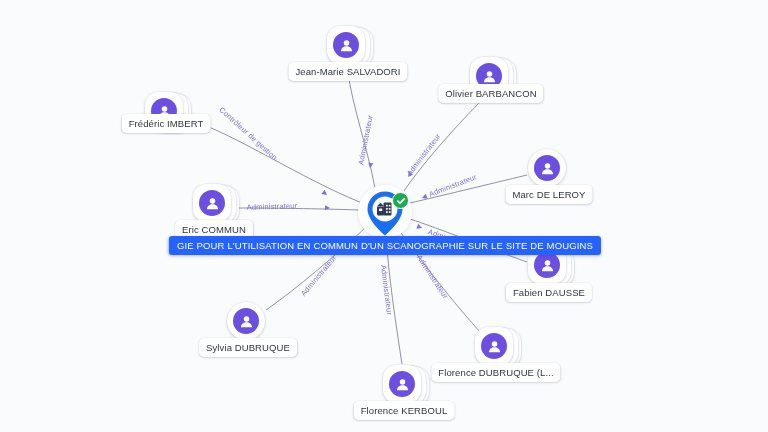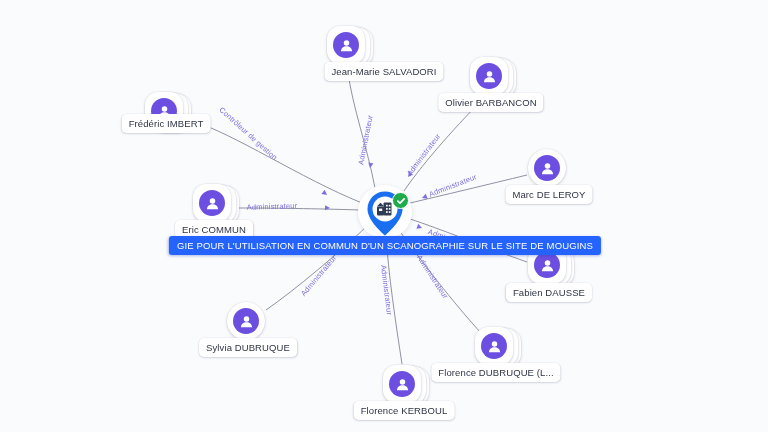--- a/index.html
+++ b/index.html
@@ -190,36 +190,36 @@
           <div class="card l1">
             <div class="avatar" style="background: rgb(108, 79, 224);">
               <svg width="15" height="15" viewBox="0 0 15 15">
                 <circle cx="7.5" cy="5.1" r="2.75" fill="#ffffff"></circle>
                 <path d="M1.9 13.2 C 2.3 9.7 4.6 8.3 7.5 8.3 C 10.4 8.3 12.7 9.7 13.1 13.2 Z" fill="#ffffff"></path>
               </svg>
             </div>
           </div>
         </div>
       </div>
-      <div class="node-label" style="left: 348px; top: 62px; color: rgb(47, 52, 68); margin-left: 36px;">Jean-Marie SALVADORI</div>
+      <div class="node-label" style="left: 348px; top: 62px; color: rgb(47, 52, 68);">Jean-Marie SALVADORI</div>
       <div class="person-node" style="left: 491px; top: 78px;">
         <div class="stack">
           <div class="card l3"></div>
           <div class="card l2"></div>
           <div class="card l1">
             <div class="avatar" style="background: rgb(108, 79, 224);">
               <svg width="15" height="15" viewBox="0 0 15 15">
                 <circle cx="7.5" cy="5.1" r="2.75" fill="#ffffff"></circle>
                 <path d="M1.9 13.2 C 2.3 9.7 4.6 8.3 7.5 8.3 C 10.4 8.3 12.7 9.7 13.1 13.2 Z" fill="#ffffff"></path>
               </svg>
             </div>
           </div>
         </div>
       </div>
-      <div class="node-label" style="left: 491px; top: 93px; color: rgb(47, 52, 68);">Olivier BARBANCON</div>
+      <div class="node-label" style="left: 491px; top: 84px; color: rgb(47, 52, 68);">Olivier BARBANCON</div>
       <div class="person-node" style="left: 166px; top: 113px;">
         <div class="stack">
           <div class="card l3"></div>
           <div class="card l2"></div>
           <div class="card l1">
             <div class="avatar" style="background: rgb(108, 79, 224);">
               <svg width="15" height="15" viewBox="0 0 15 15">
                 <circle cx="7.5" cy="5.1" r="2.75" fill="#ffffff"></circle>
                 <path d="M1.9 13.2 C 2.3 9.7 4.6 8.3 7.5 8.3 C 10.4 8.3 12.7 9.7 13.1 13.2 Z" fill="#ffffff"></path>
               </svg>

